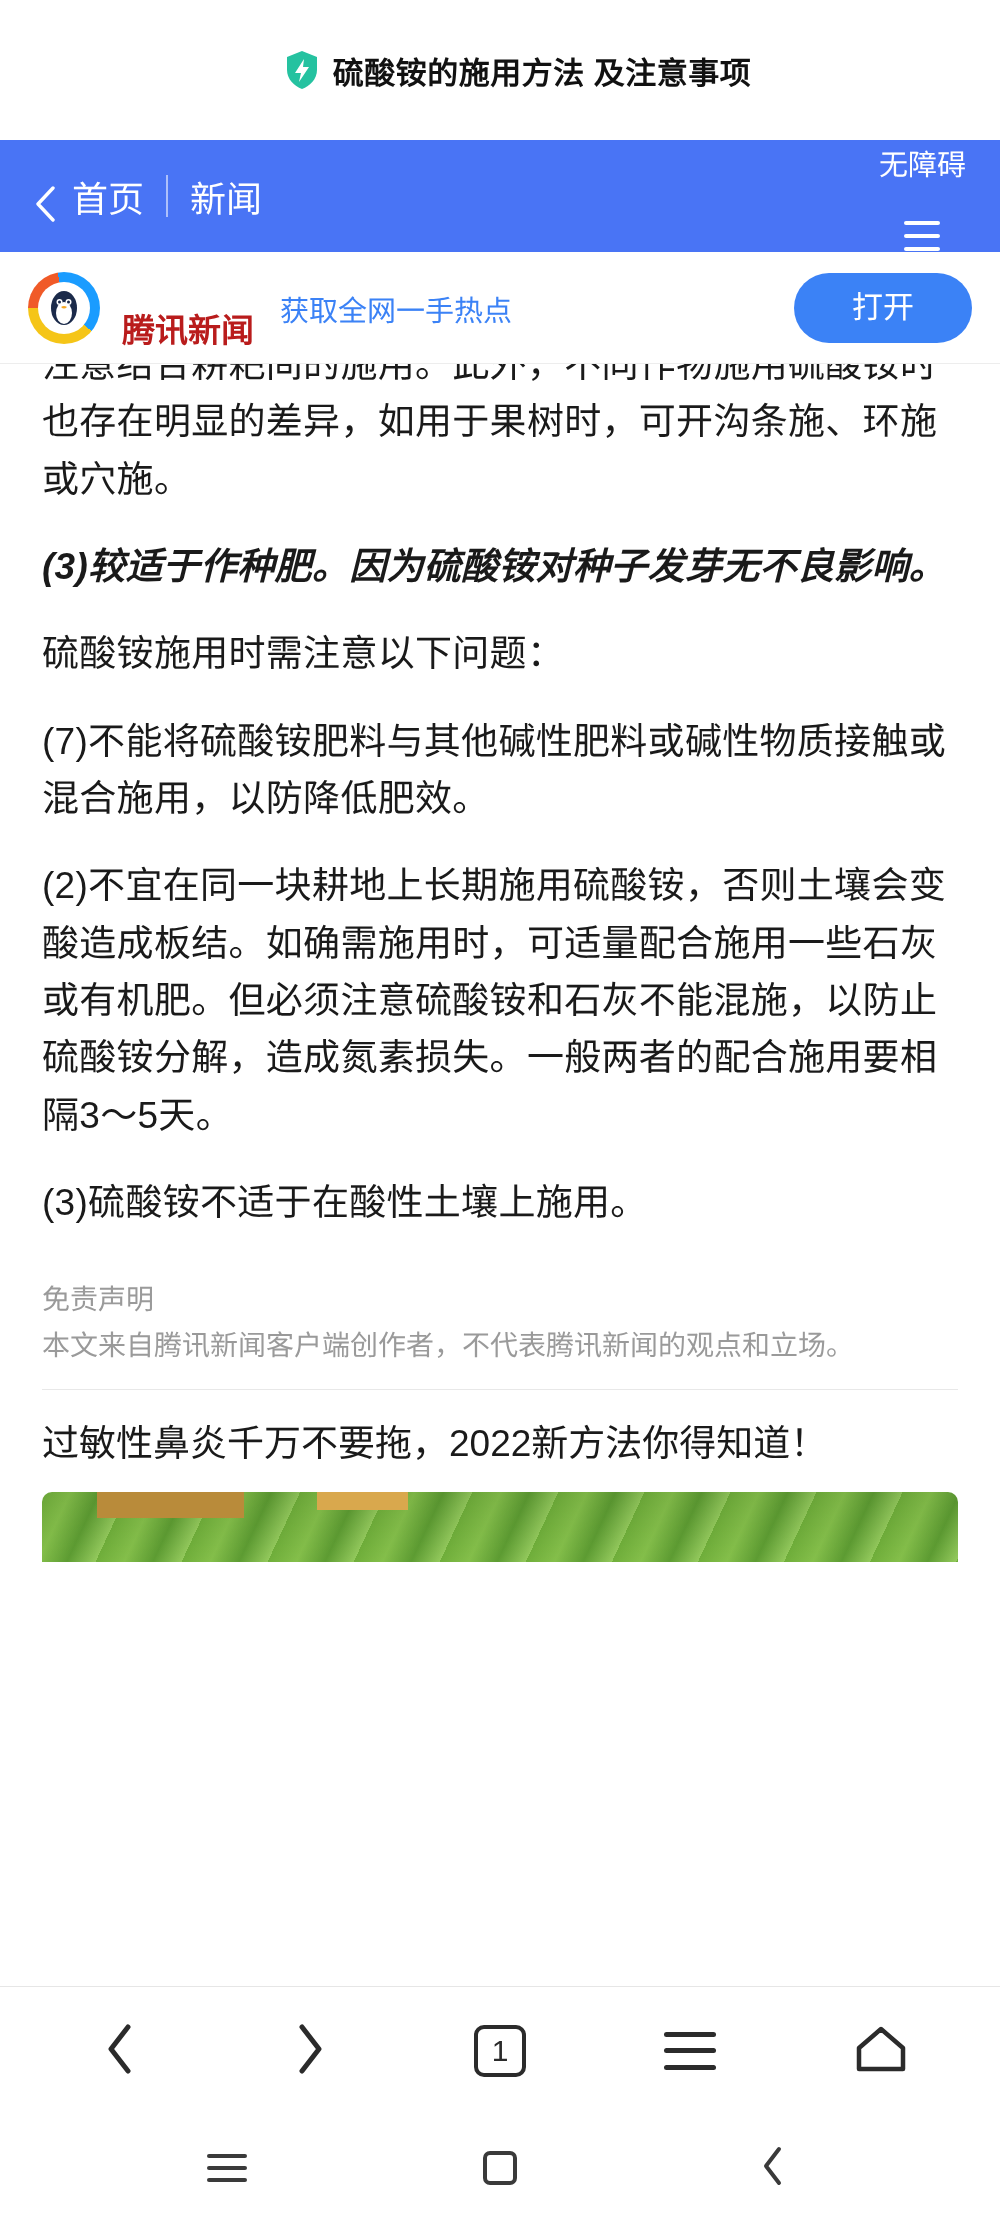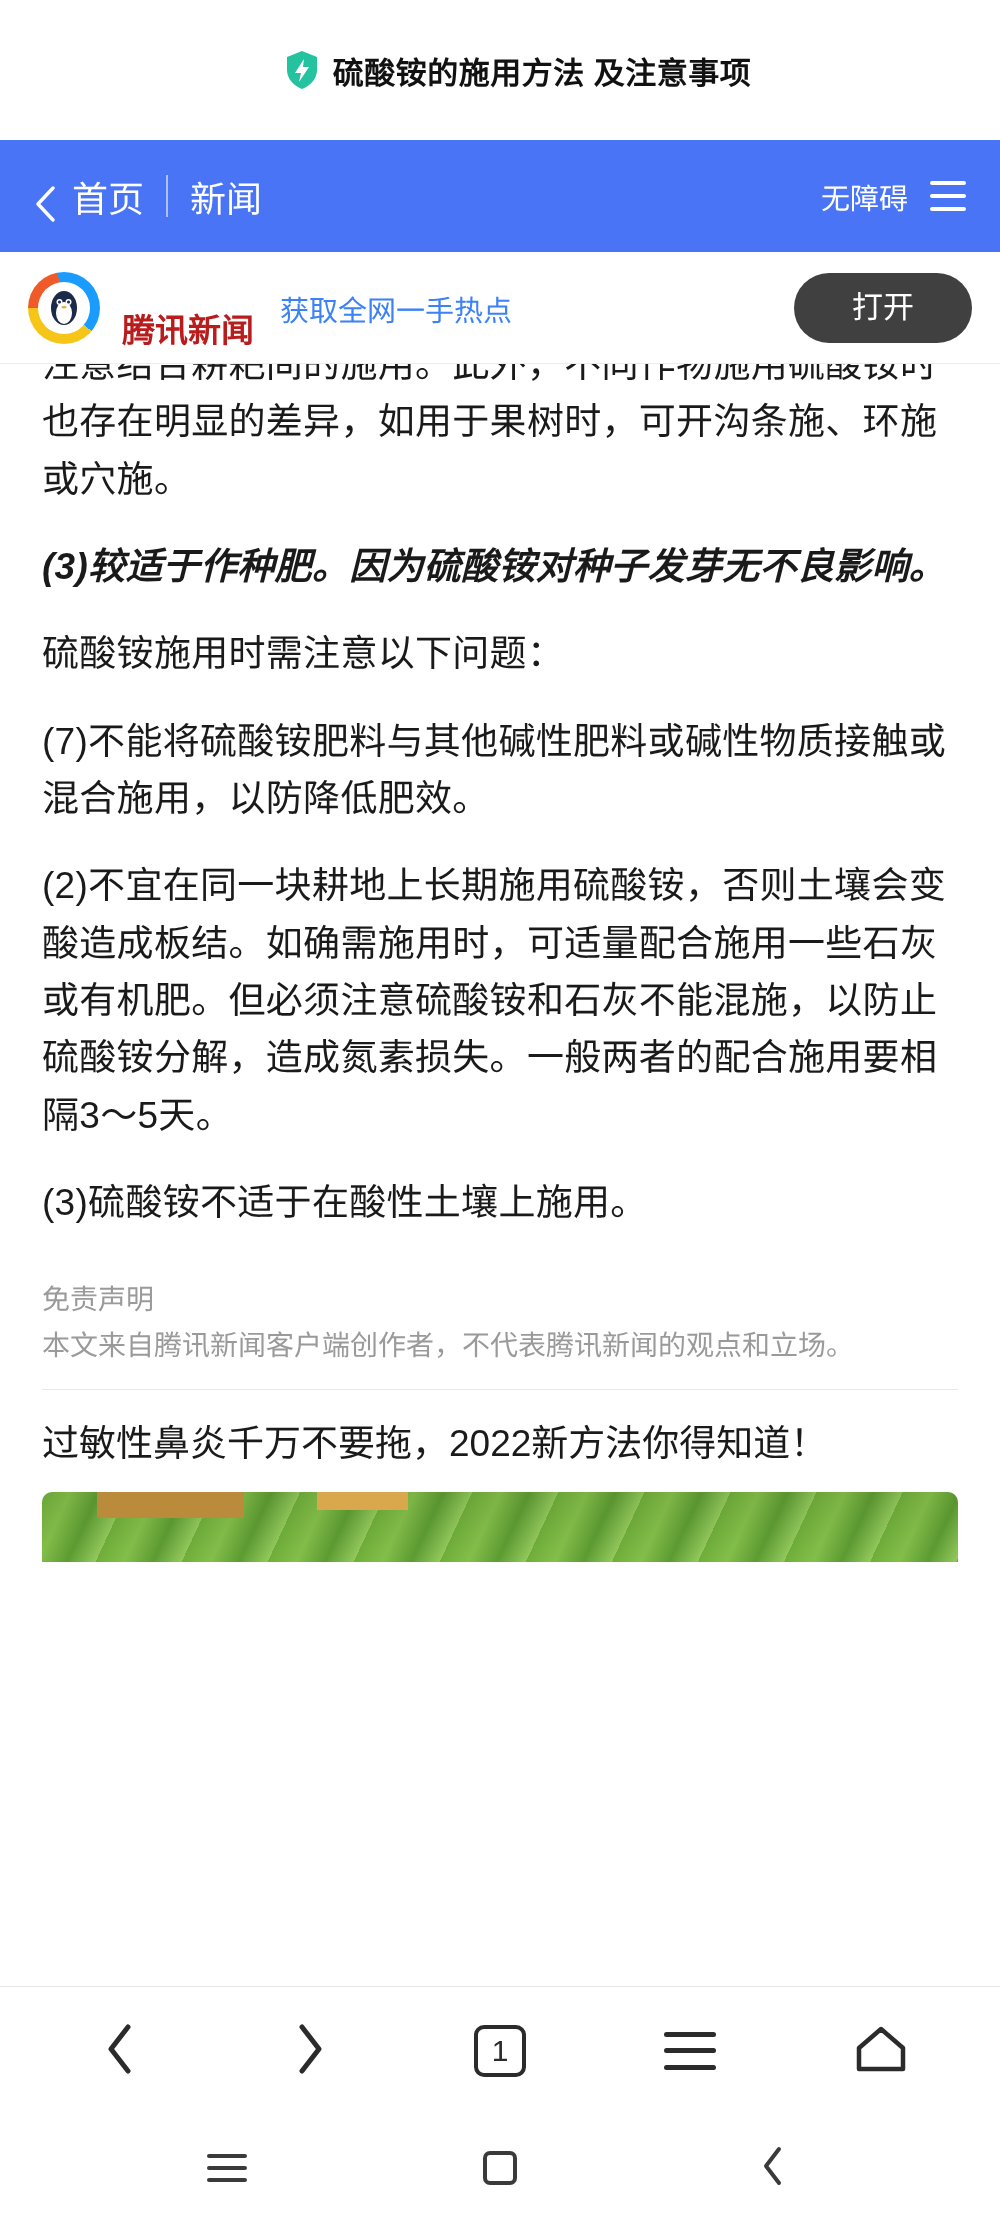--- a/index.html
+++ b/index.html
@@ -82,21 +82,22 @@
   }
   .nav-section {
     font-size: 36px;
     color: #ffffff;
     font-weight: 500;
   }
   .nav-right {
     margin-left: auto;
     display: flex;
     align-items: center;
-    gap: 22px;
+    gap: 38px;
+    flex-direction: column;
   }
   .nav-access {
     font-size: 29px;
     color: #ffffff;
   }
   .nav-menu-icon {
     width: 36px;
     height: 30px;
     display: flex;
     flex-direction: column;
@@ -152,21 +153,21 @@
     margin-top: 40px;
   }
   .promo-slogan {
     font-size: 29px;
     color: #3b82f6;
     margin-left: 26px;
     white-space: nowrap;
   }
   .promo-btn {
     margin-left: auto;
-    background: #404040;
+    background: #3b82f6;
     color: #ffffff;
     font-size: 31px;
     border: none;
     border-radius: 40px;
     width: 178px;
     height: 70px;
     line-height: 70px;
     text-align: center;
     font-family: inherit;
     cursor: pointer;

